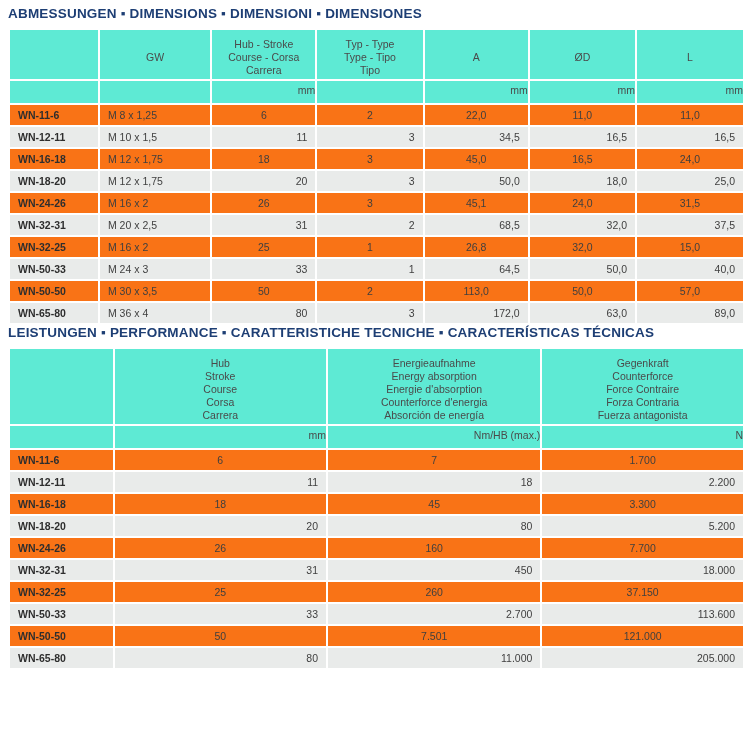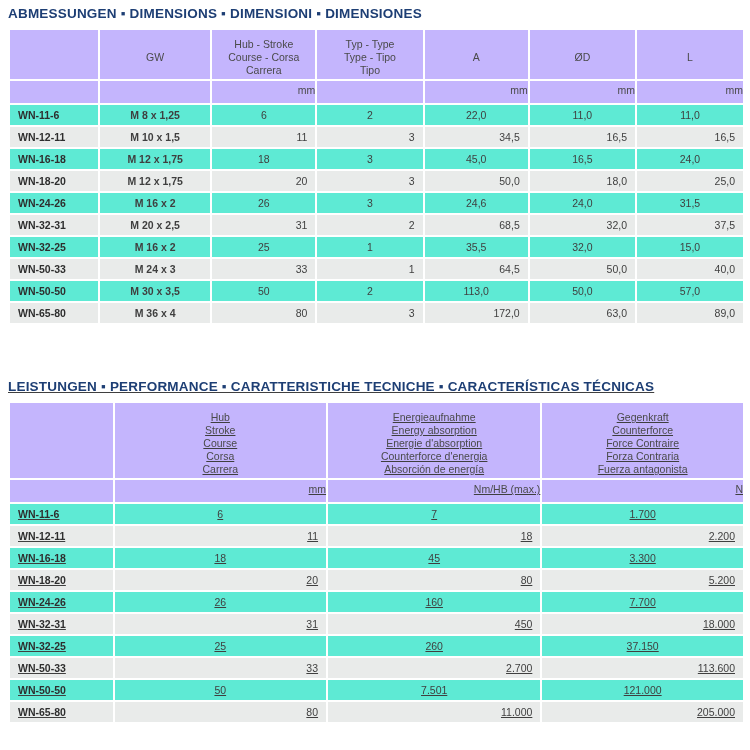--- a/index.html
+++ b/index.html
@@ -18,37 +18,37 @@
   table.data-table{
     width:737px;margin:6px 0 0 8px;
     border-collapse:separate;border-spacing:2px;
     table-layout:fixed;
     font-size:10.5px;
   }
   table.data-table th{
     font-weight:normal;color:#4a4a4a;
     text-align:center;vertical-align:middle;
     padding:0;line-height:13px;
-    background:#c4b5fd;
+    background:#5eead4;
   }
   table.data-table tr.hdr-row th{padding-top:8px;padding-bottom:2px;}
   table.data-table tr.unit-row th{padding:3px 0 6px 0;text-align:right;}
   table.data-table td{
     height:20px;padding:0 8px;
     text-align:center;vertical-align:middle;
     color:#3f3f3f;line-height:20px;
     white-space:nowrap;overflow:hidden;
   }
   table.data-table td:first-child{
     text-align:left;font-weight:bold;color:#2e2e2e;
   }
-  table.dim-table td:nth-child(2){text-align:center;font-weight:bold;}
-  tr.dark td{background:#5eead4;}
+  table.dim-table td:nth-child(2){text-align:left;}
+  tr.dark td{background:#f97316;}
   tr.light td{background:#e9ebea;text-align:right;}
-  .section-performance{margin-top:54px;text-decoration:underline;}
+  .section-performance{}
 </style>
 </head>
 <body>
 
 <div class="page">
 
   <div class="section">
     <h1 class="section-title">ABMESSUNGEN ▪ DIMENSIONS ▪ DIMENSIONI ▪ DIMENSIONES</h1>
     <table class="data-table dim-table" data-table="dimensions">
       <colgroup>
@@ -131,39 +131,39 @@
             <td>3</td>
             <td>50,0</td>
             <td>18,0</td>
             <td>25,0</td>
           </tr>
           <tr class="dark">
             <td>WN-24-26</td>
             <td>M 16 x 2</td>
             <td>26</td>
             <td>3</td>
-            <td>24,6</td>
+            <td>45,1</td>
             <td>24,0</td>
             <td>31,5</td>
           </tr>
           <tr class="light">
             <td>WN-32-31</td>
             <td>M 20 x 2,5</td>
             <td>31</td>
             <td>2</td>
             <td>68,5</td>
             <td>32,0</td>
             <td>37,5</td>
           </tr>
           <tr class="dark">
             <td>WN-32-25</td>
             <td>M 16 x 2</td>
             <td>25</td>
             <td>1</td>
-            <td>35,5</td>
+            <td>26,8</td>
             <td>32,0</td>
             <td>15,0</td>
           </tr>
           <tr class="light">
             <td>WN-50-33</td>
             <td>M 24 x 3</td>
             <td>33</td>
             <td>1</td>
             <td>64,5</td>
             <td>50,0</td>

